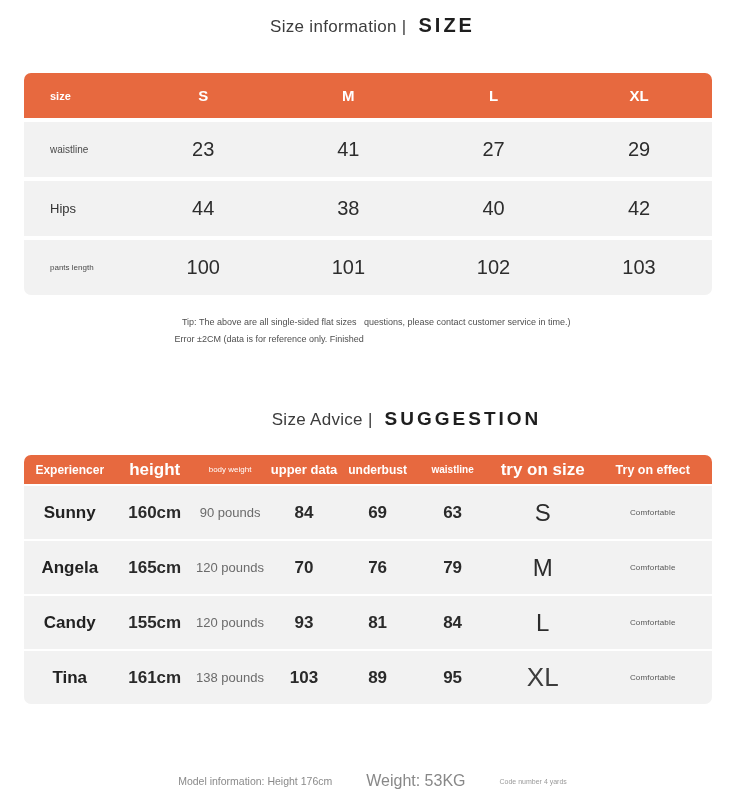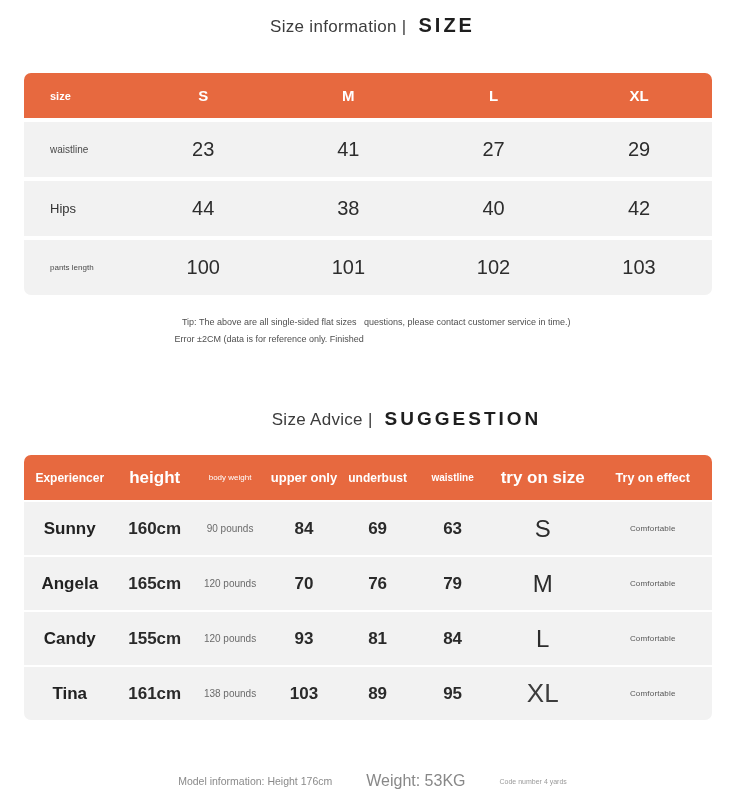--- a/index.html
+++ b/index.html
@@ -32,34 +32,34 @@
   .lbl-md{font-size:13px;color:#333333;}
   .lbl-xs{font-size:8px;color:#4a4a4a;}
   .t1-val{font-size:20px;font-weight:500;}
 
   
   .tip{position:absolute;top:314px;left:0;width:100%;display:flex;justify-content:center;font-size:9px;color:#4f4f4f;line-height:17px;}
   .tip-block{text-align:center;}
 
   
   .table-advice{top:455px;}
-  .table-advice .hdr{height:45px;grid-template-columns:13.3% 11.4% 10.5% 11% 10.4% 11.4% 14.8% 17.2%;}
+  .table-advice .hdr{height:29px;grid-template-columns:13.3% 11.4% 10.5% 11% 10.4% 11.4% 14.8% 17.2%;}
   .table-advice .row{height:53px;margin-top:2px;grid-template-columns:13.3% 11.4% 10.5% 11% 10.4% 11.4% 14.8% 17.2%;}
   .t2-h{color:#ffffff;text-align:center;}
   .h0{font-size:12px;font-weight:700;}
   .h1{font-size:17px;font-weight:700;}
   .h2{font-size:8px;font-weight:400;}
   .h3{font-size:13px;font-weight:700;}
   .h4{font-size:12px;font-weight:600;}
   .h5{font-size:10px;font-weight:700;}
   .h6{font-size:17px;font-weight:600;}
   .h7{font-size:12.5px;font-weight:700;}
   .c-name{font-size:17px;font-weight:700;color:#222222;}
   .c-height{font-size:17px;font-weight:600;color:#2a2a2a;}
-  .c-weight{font-size:10px;color:#6b6b6b;}
+  .c-weight{font-size:13px;color:#6b6b6b;}
   .c-num{font-size:17px;font-weight:600;color:#2a2a2a;}
   .c-size{font-size:24px;font-weight:500;color:#2c2c2c;}
   .c-size-xl{font-size:26px;font-weight:300;color:#3d3d3d;}
   .c-effect{font-size:8px;color:#555555;letter-spacing:0.2px;}
 
   
   .footer{position:absolute;top:772px;left:0;width:100%;display:flex;justify-content:center;align-items:center;gap:34px;white-space:nowrap;}
   .f-model{font-size:10.5px;color:#8a8a8a;}
   .f-weight{font-size:16px;color:#888888;}
   .f-code{font-size:7px;color:#9a9a9a;}
@@ -116,21 +116,21 @@
 
   <div class="sec-title title-2">
     <span class="t-cn">Size Advice |</span><span class="t-en">SUGGESTION</span>
   </div>
 
   <div class="tbl table-advice">
     <div class="hdr">
       <div class="t2-h h0">Experiencer</div>
       <div class="t2-h h1">height</div>
       <div class="t2-h h2">body weight</div>
-      <div class="t2-h h3">upper only</div>
+      <div class="t2-h h3">upper data</div>
       <div class="t2-h h4">underbust</div>
       <div class="t2-h h5">waistline</div>
       <div class="t2-h h6">try on size</div>
       <div class="t2-h h7">Try on effect</div>
     </div>
 
     <div class="row">
       <div class="cell c-name">Sunny</div>
       <div class="cell c-height">160cm</div>
       <div class="cell c-weight">90 pounds</div>

